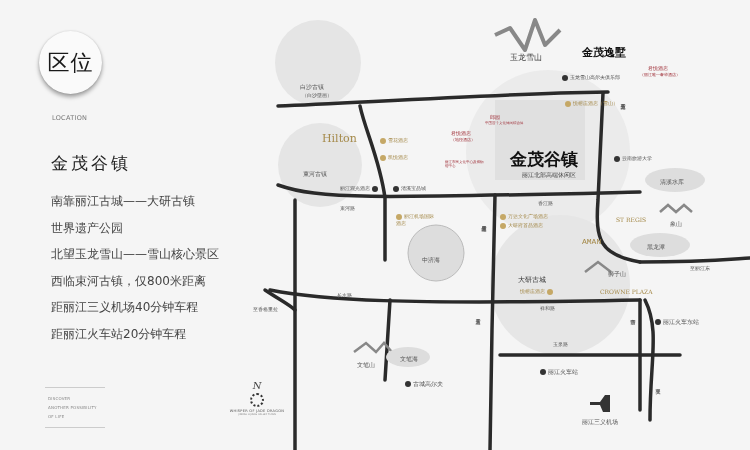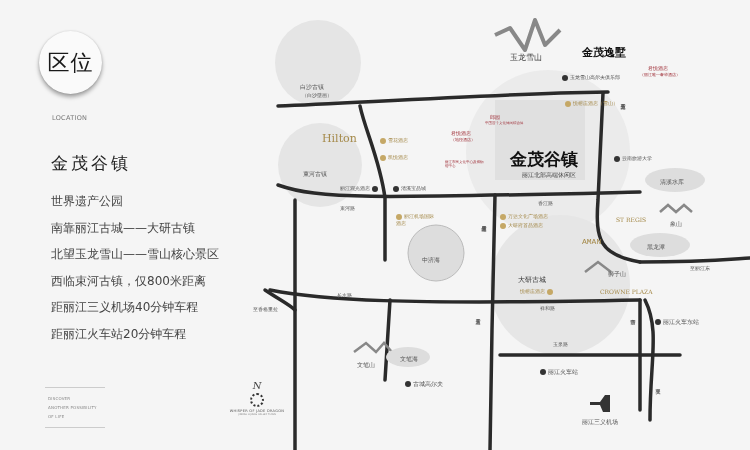--- a/index.html
+++ b/index.html
@@ -35,22 +35,22 @@
   .brand { position: absolute; font-family: "DejaVu Serif", serif; white-space: nowrap; }
 </style>
 </head>
 <body>
 
 <div class="left">
   <div class="badge">区位</div>
   <div class="loc">LOCATION</div>
   <div class="title">金茂谷镇</div>
   <div class="features">
+    <div>南靠丽江古城——大研古镇</div>
     <div>世界遗产公园</div>
-    <div>南靠丽江古城——大研古镇</div>
     <div>北望玉龙雪山——雪山核心景区</div>
     <div>西临束河古镇，仅800米距离</div>
     <div>距丽江三义机场40分钟车程</div>
     <div>距丽江火车站20分钟车程</div>
   </div>
   <div class="discover">
     <div>DISCOVER</div>
     <div>ANOTHER POSSIBILITY</div>
     <div>OF LIFE</div>
   </div>

